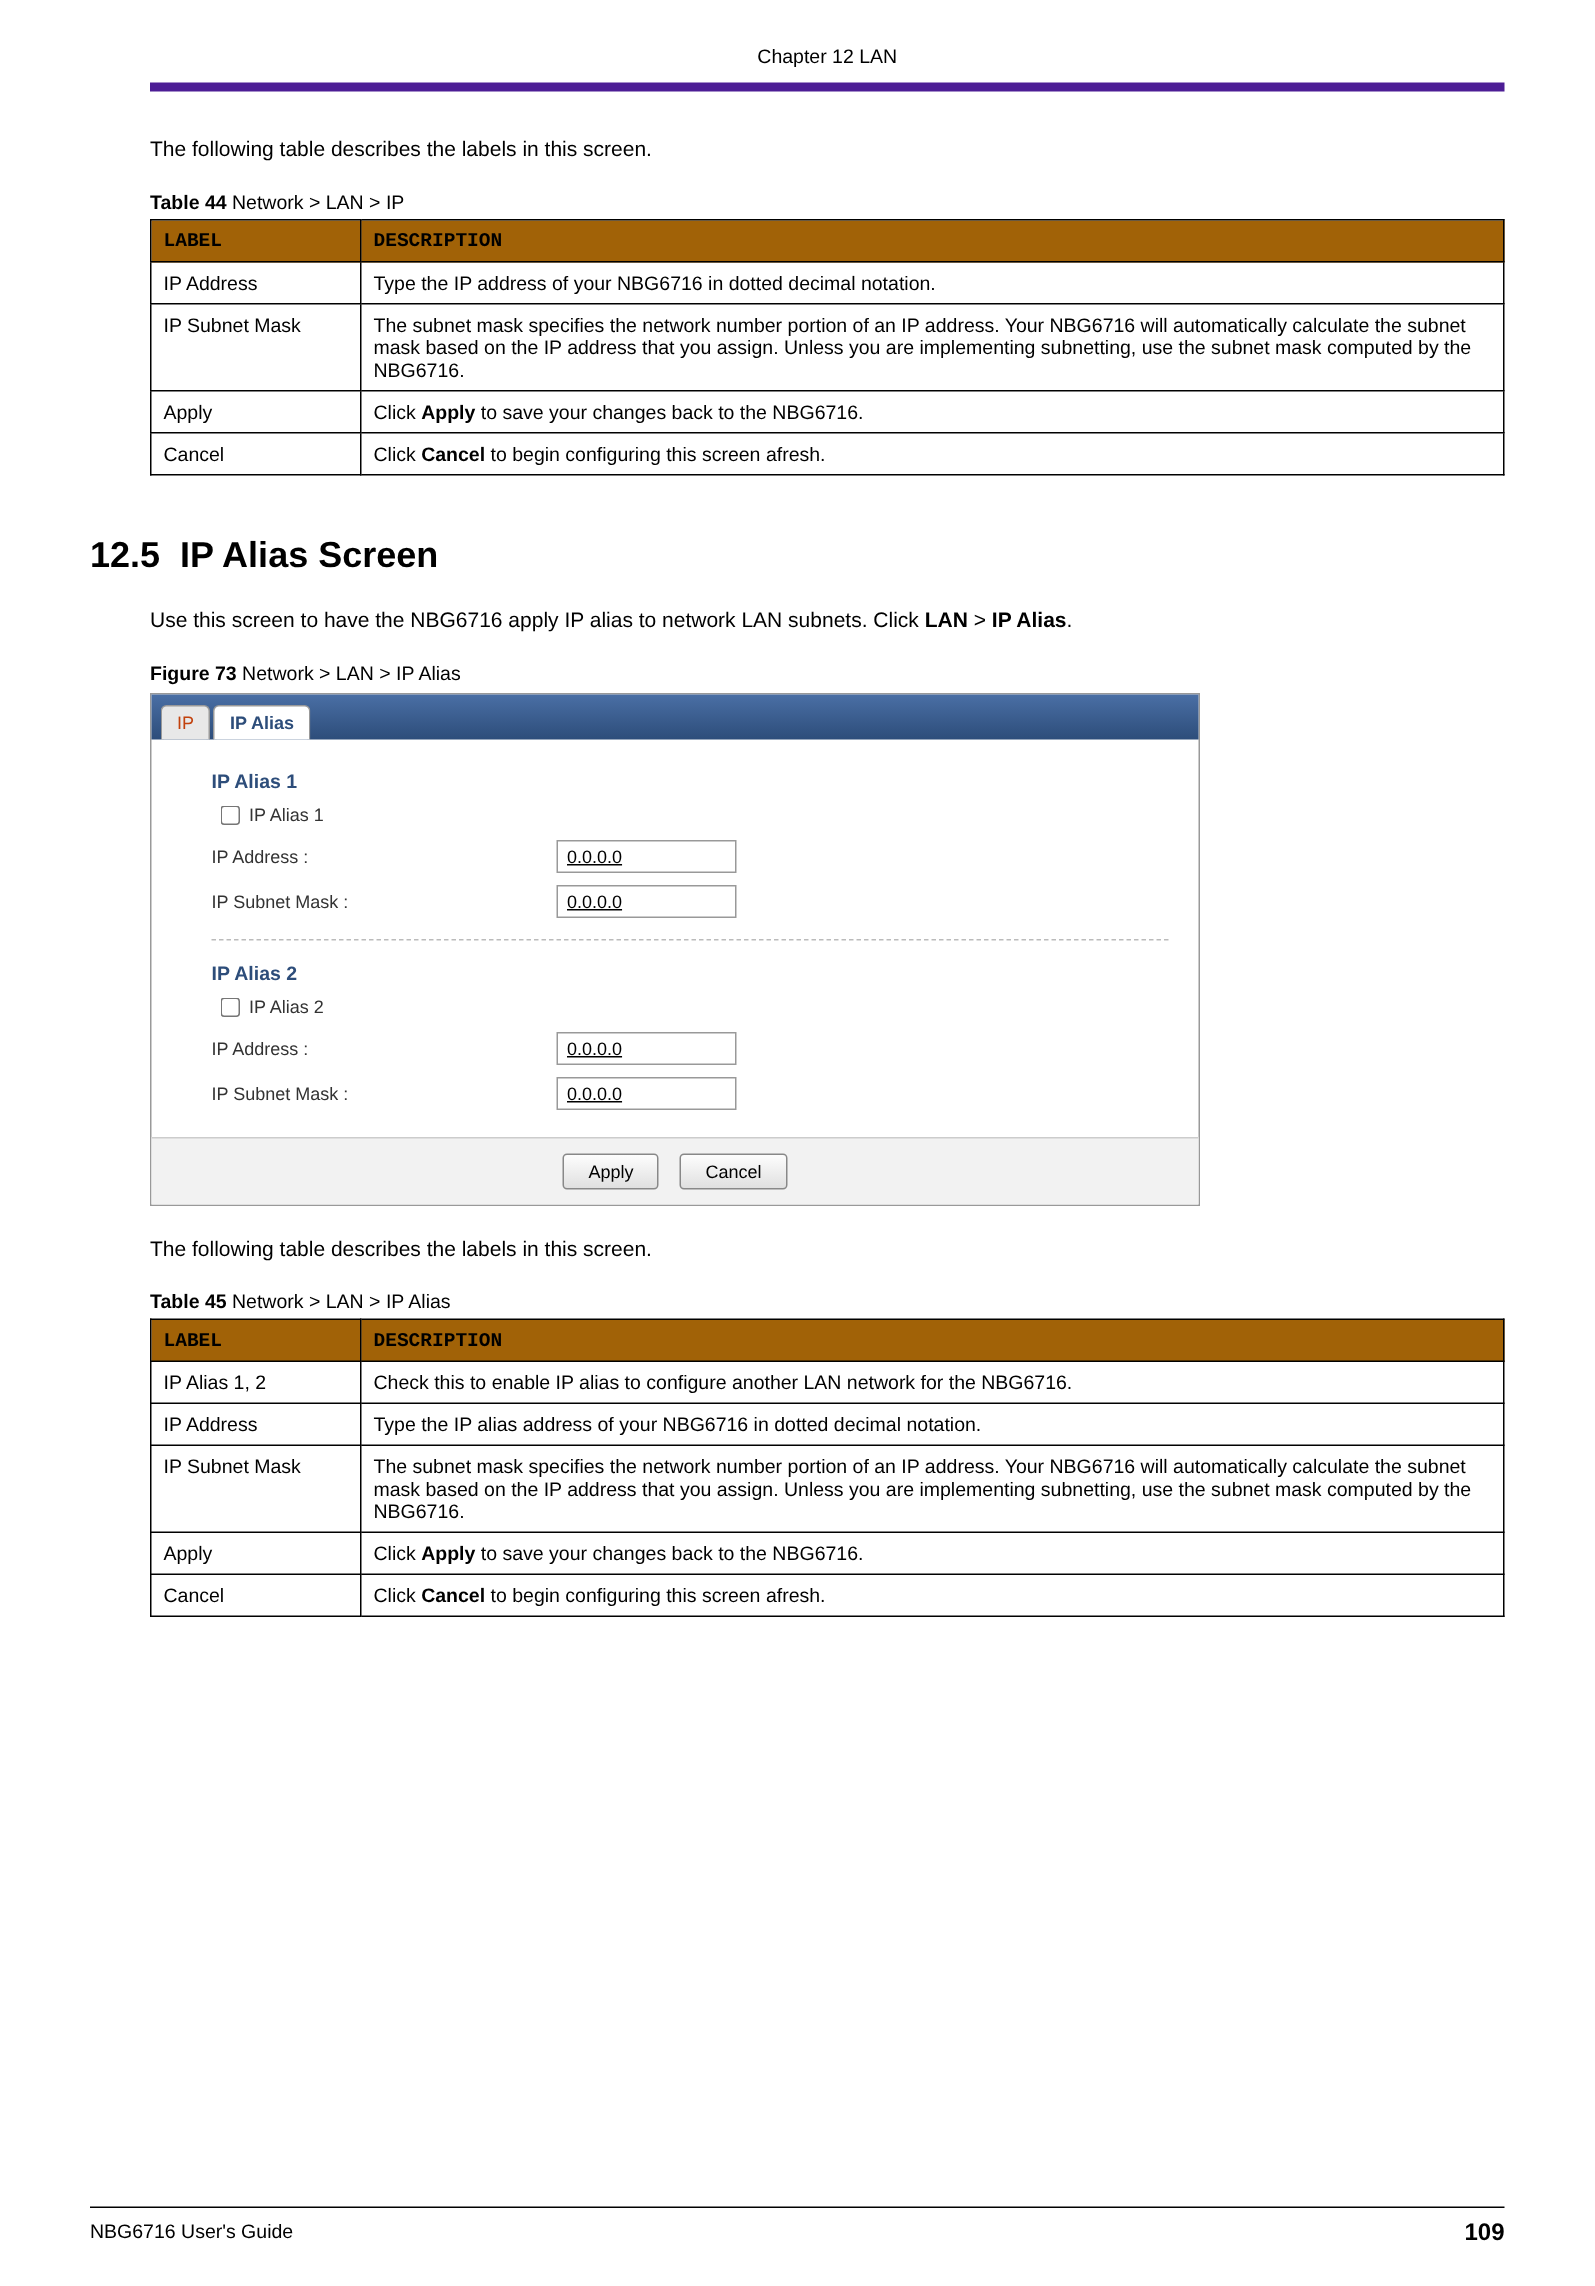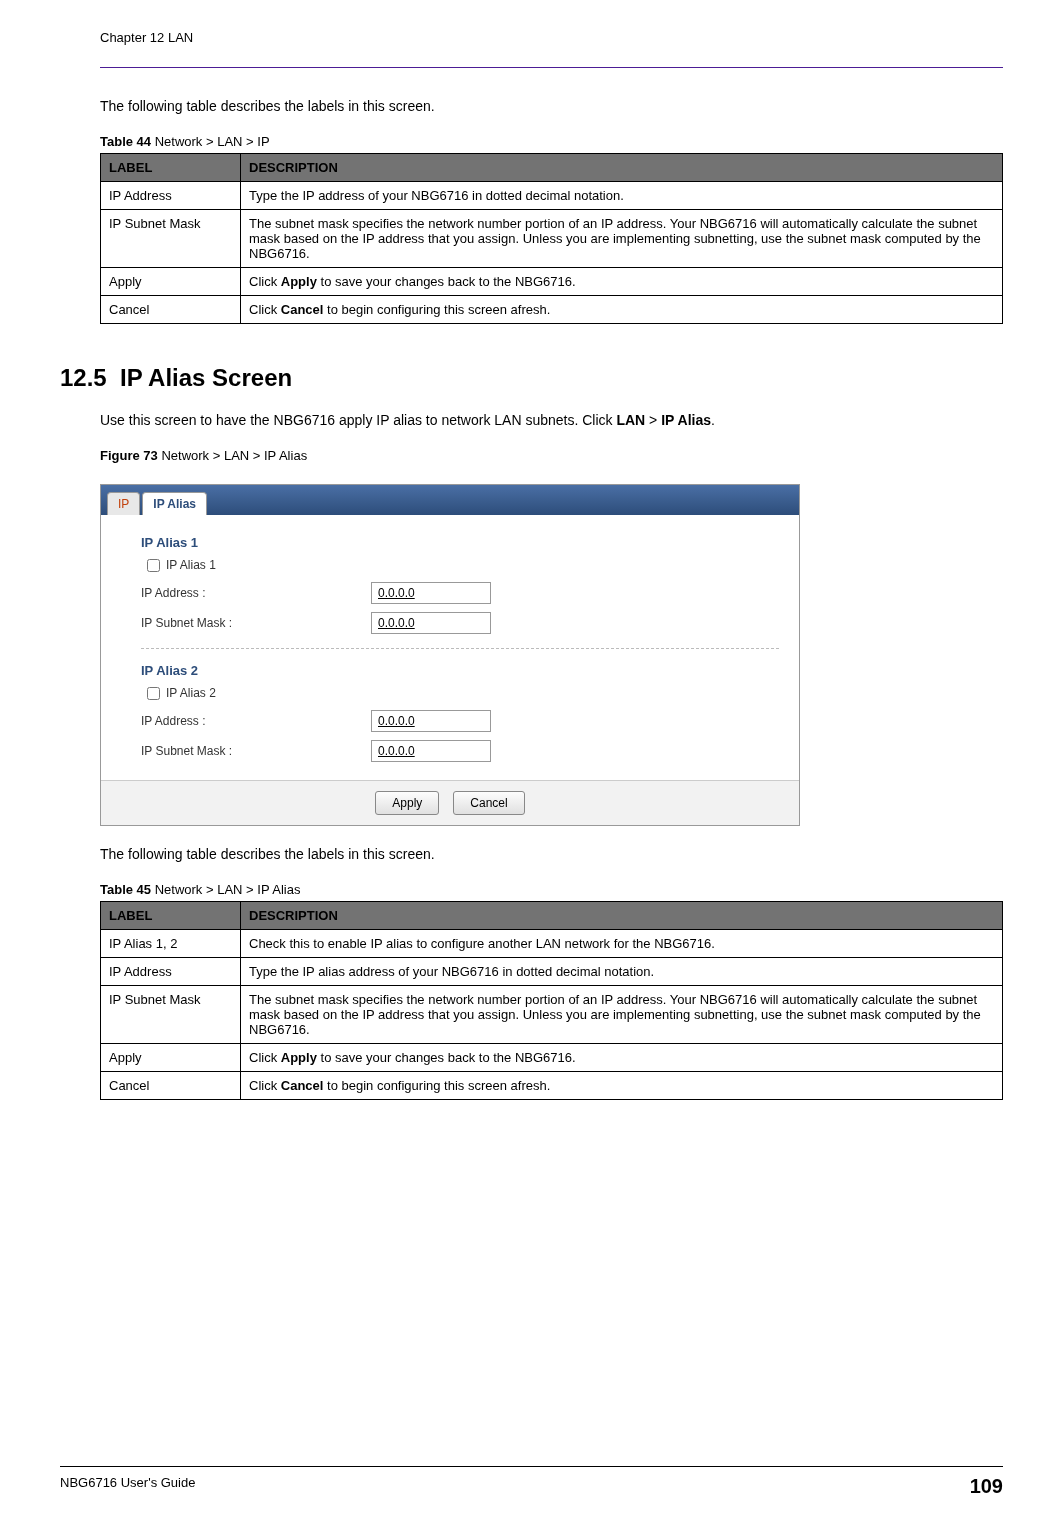--- a/index.html
+++ b/index.html
@@ -7,24 +7,24 @@
       font-family: Verdana, Geneva, sans-serif;
       font-size: 13px;
       color: #000;
       background: #fff;
       width: 1063px;
       height: 1524px;
       position: relative;
       padding: 30px 60px 30px 100px;
     }
     .header-right {
-      text-align: left;
-      font-size: 13px;
-      padding-bottom: 22px;
-      border-bottom: 1px solid #4c1d95;
+      text-align: center;
+      font-size: 13px;
+      padding-bottom: 10px;
+      border-bottom: 6px solid #4c1d95;
       margin-bottom: 30px;
     }
     .intro-text {
       font-size: 14px;
       margin-bottom: 20px;
     }
     .table-caption {
       font-size: 13px;
       margin-bottom: 4px;
     }
@@ -37,38 +37,39 @@
       font-size: 13px;
       margin-bottom: 40px;
     }
     table.desc-table th, table.desc-table td {
       border: 1px solid #000;
       padding: 6px 8px;
       text-align: left;
       vertical-align: top;
     }
     table.desc-table th {
-      background: #737373;
-      font-weight: bold;
+      background: #a16207;
+      font-weight: bold;
+      font-family: Liberation Mono, monospace;
     }
     table.desc-table .label-col { width: 140px; }
     h1.section {
       font-family: Liberation Sans, sans-serif;
       font-size: 24px;
       font-weight: bold;
       margin: 40px 0 20px -40px;
     }
     .body-para {
       font-size: 14px;
       margin-bottom: 20px;
     }
     .body-para b { font-weight: bold; }
     .fig-caption {
       font-size: 13px;
-      margin-bottom: 21px;
+      margin-bottom: 6px;
     }
     .fig-caption .fnum { font-weight: bold; }
     .figure-box {
       border: 1px solid #999;
       width: 700px;
       margin-bottom: 20px;
       background: #fff;
     }
     .tabbar {
       background: linear-gradient(#4a6fa5, #2d4d7a);
@@ -150,21 +151,21 @@
       bottom: 26px;
       left: 60px;
       right: 60px;
       border-top: 1px solid #000;
       padding-top: 8px;
       display: flex;
       justify-content: space-between;
       font-size: 13px;
     }
     .footer .pagenum {
-      font-size: 20px;
+      font-size: 16px;
       font-weight: bold;
     }
   </style>
 </head>
 <body>
 
 <div class="header-right">Chapter 12 LAN</div>
 
 <p class="intro-text">The following table describes the labels in this screen.</p>
 

